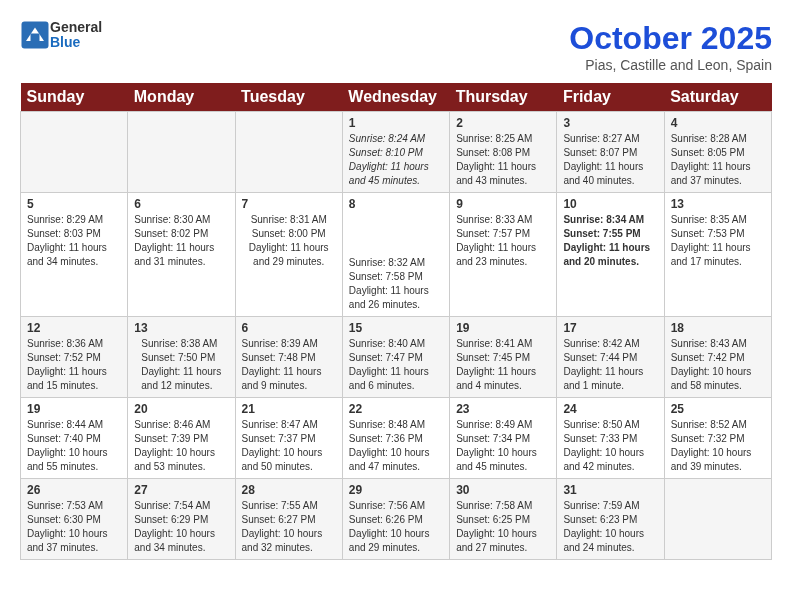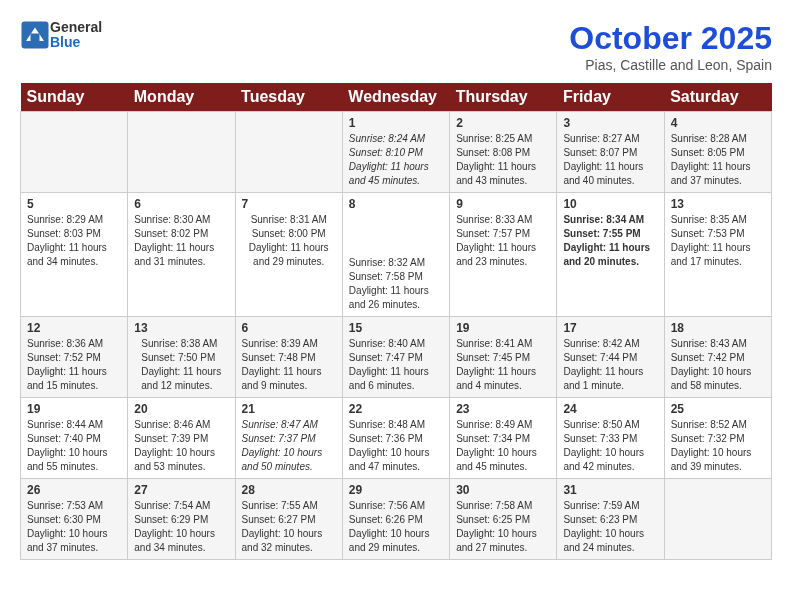--- a/index.html
+++ b/index.html
@@ -242,21 +242,21 @@
 Daylight: 10 hours and 55 minutes.</div>
         </td>
         <td>
           <div class="day-number">20</div>
           <div class="day-info" style="white-space: pre-line;">Sunrise: 8:46 AM
 Sunset: 7:39 PM
 Daylight: 10 hours and 53 minutes.</div>
         </td>
         <td>
           <div class="day-number">21</div>
-          <div class="day-info" style="white-space: pre-line; font-style: italic;">Sunrise: 8:47 AM
+          <div class="day-info" style="white-space: pre-line;">Sunrise: 8:47 AM
 Sunset: 7:37 PM
 Daylight: 10 hours and 50 minutes.</div>
         </td>
         <td>
           <div class="day-number">22</div>
           <div class="day-info" style="white-space: pre-line;">Sunrise: 8:48 AM
 Sunset: 7:36 PM
 Daylight: 10 hours and 47 minutes.</div>
         </td>
         <td>

